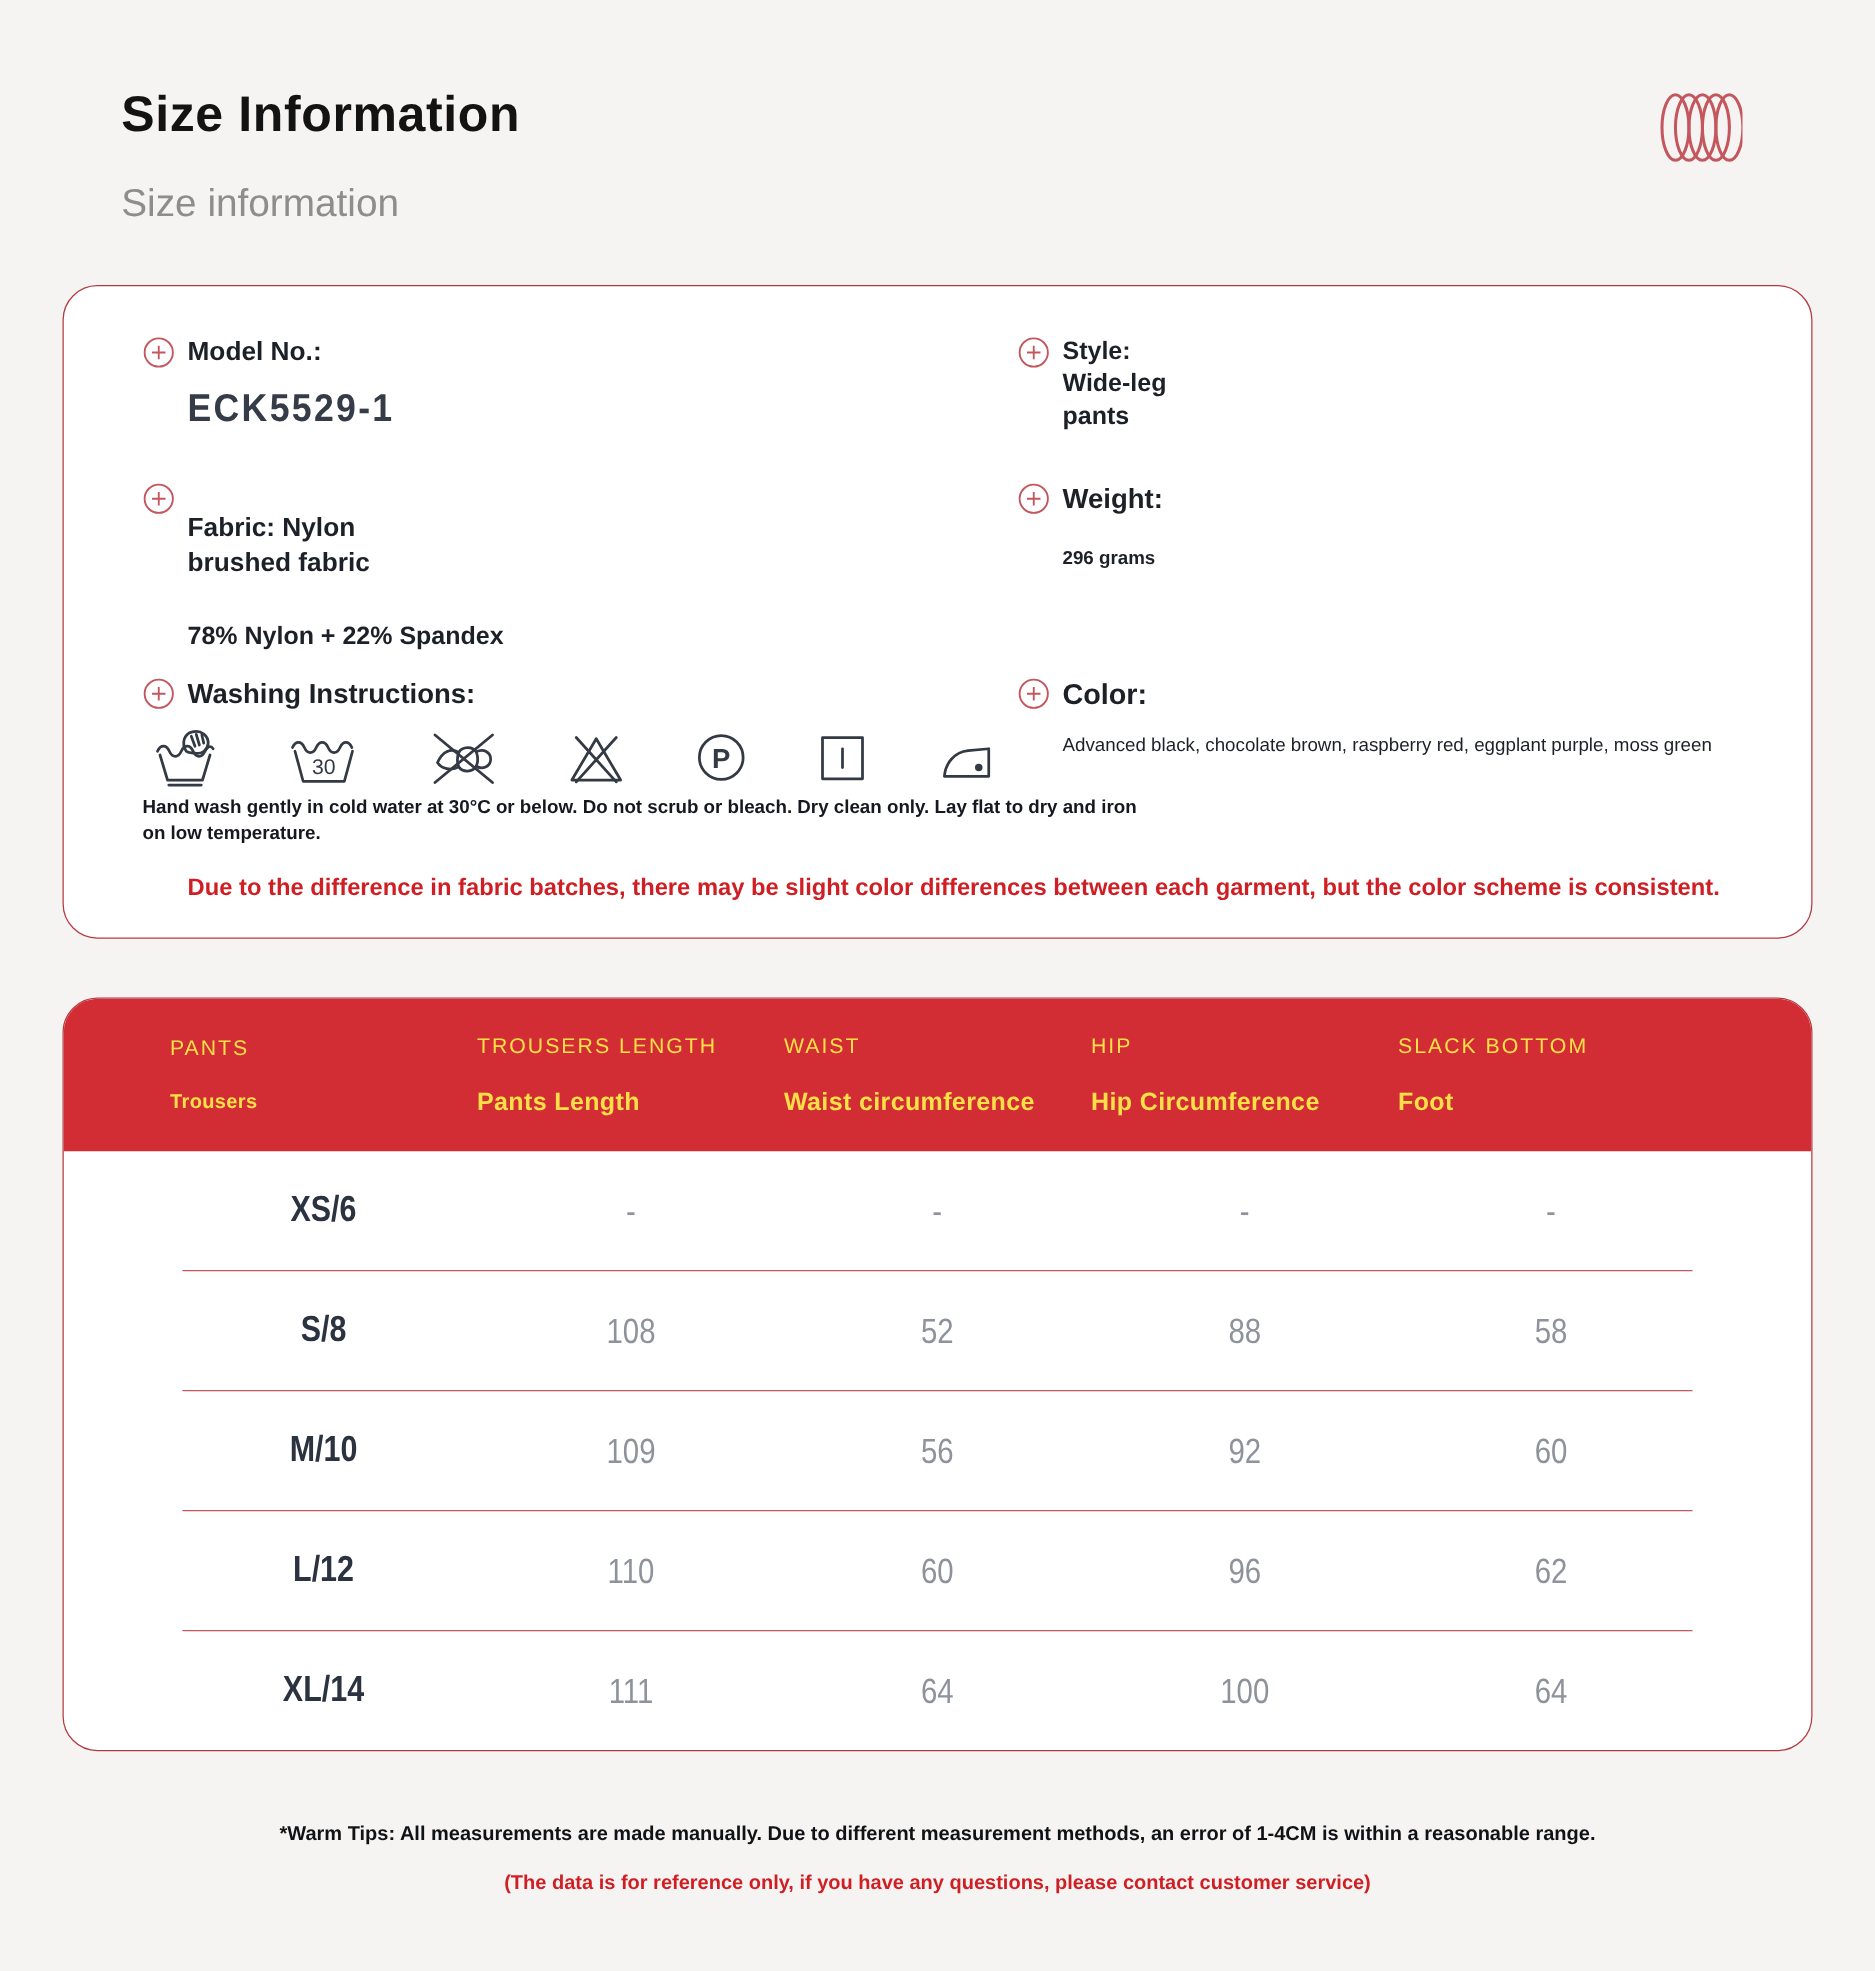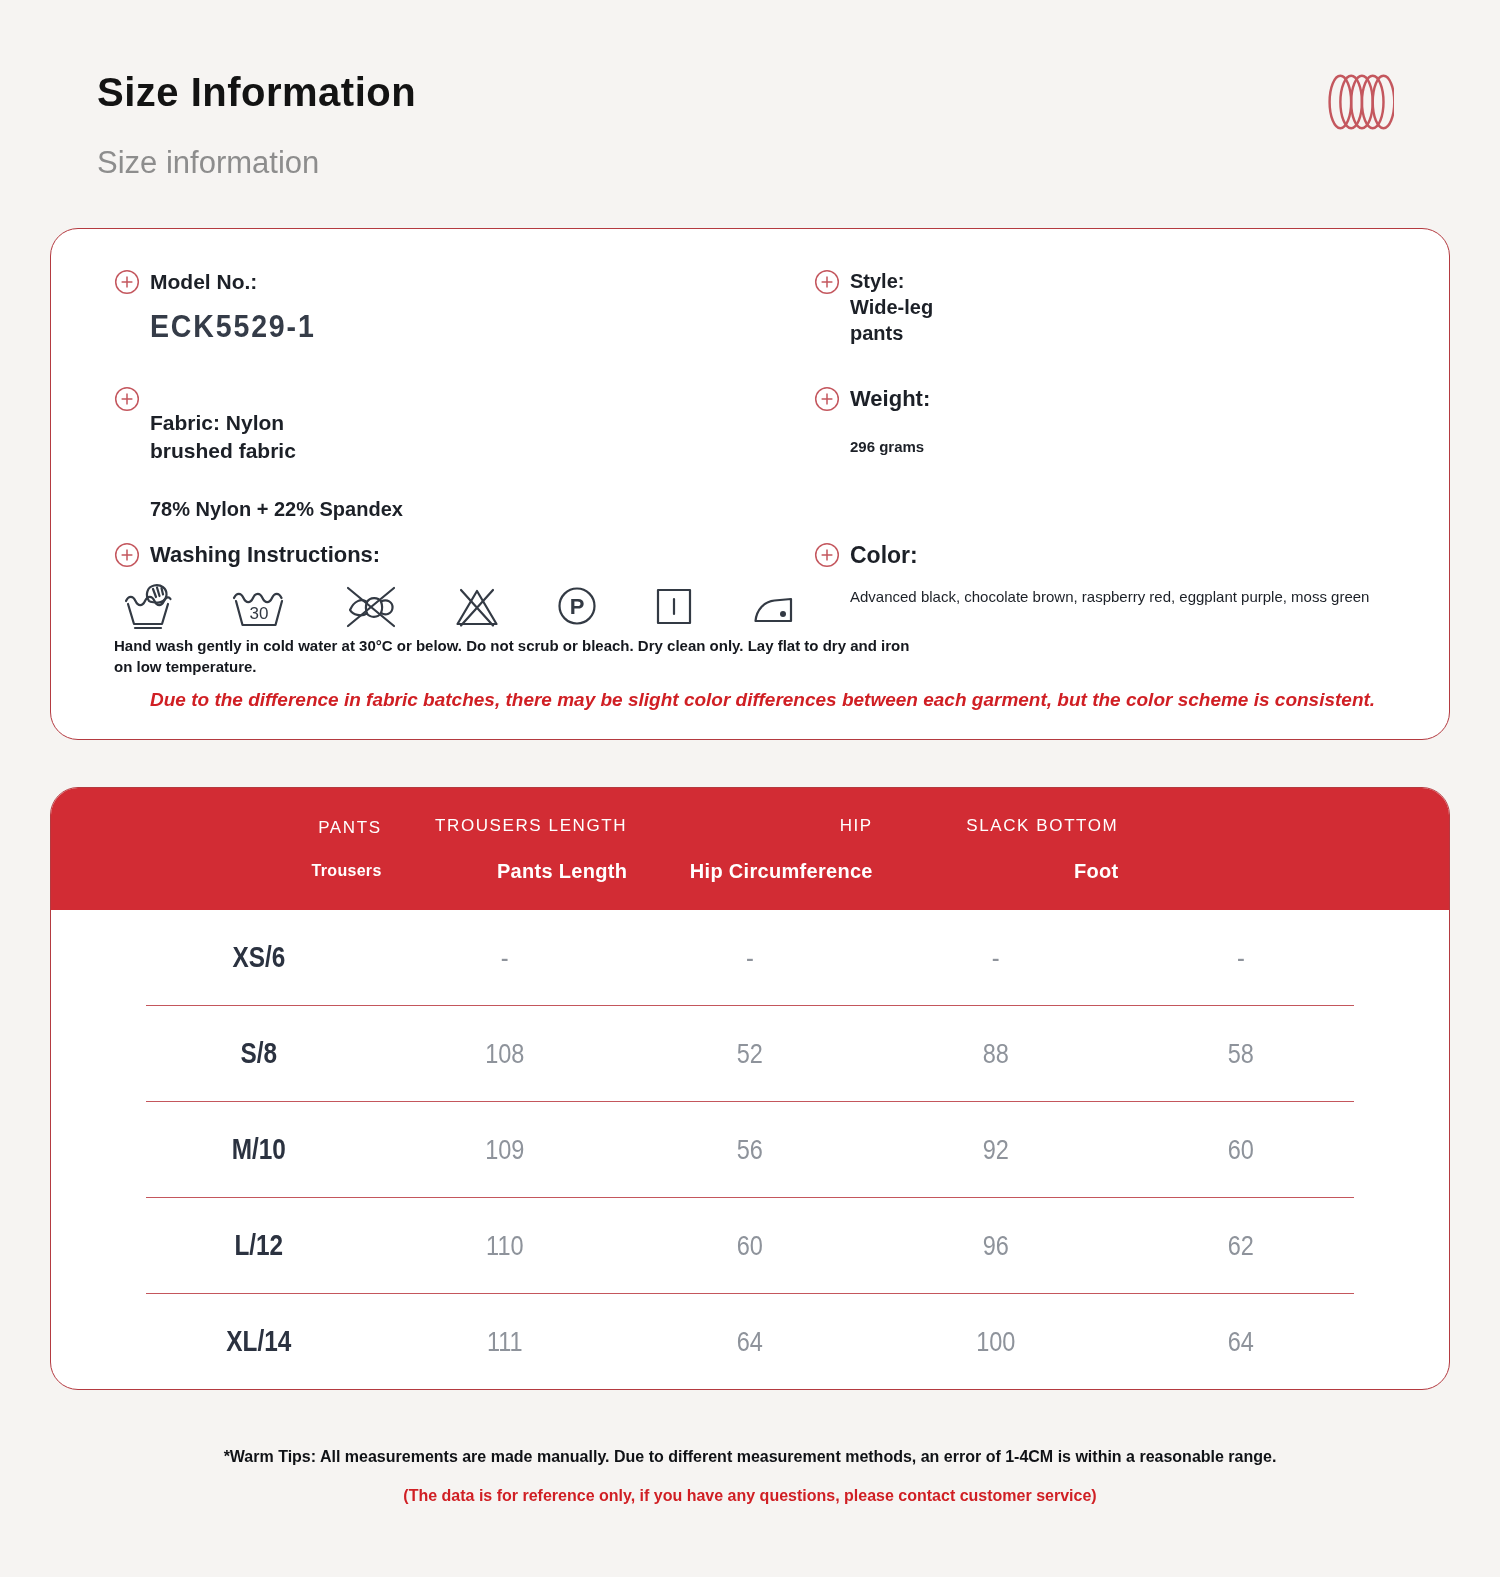--- a/index.html
+++ b/index.html
@@ -36,31 +36,31 @@
   .cond-inline{display:inline-block;transform:scaleX(.92);transform-origin:left center;}
   .fabric-block{margin-bottom:20px;}
   .fabric-label{width:180px;margin-top:24px;}
   .fabric-comp{margin:34px 0 0 36px;font-size:20px;font-weight:bold;}
   .style-value{width:108px;font-size:20px;font-weight:bold;line-height:1.3;}
   .weight-value{margin:24px 0 0 36px;font-size:15px;font-weight:bold;}
   .color-value{margin:16px 0 0 36px;font-size:15px;font-weight:normal;max-width:560px;line-height:1.35;}
   .wash-icons{display:flex;align-items:center;gap:56px;margin:12px 0 0 8px;height:50px;}
   .wash-icons svg{flex:0 0 auto;}
   .wash-caption{margin:4px 0 0 0;width:815px;font-size:15px;font-weight:bold;line-height:1.4;color:#15181e;}
-  .batch-note{grid-column:1 / -1;margin-top:12px;padding-left:36px;font-size:19px;font-weight:bold;color:var(--note-red);font-style:italic;}
+  .batch-note{grid-column:1 / -1;margin-top:23px;padding-left:36px;font-size:19px;font-weight:bold;color:var(--note-red);}
   
   .size-table{
     margin:47px 50px 0;background:var(--panel-bg);
     border:1.5px solid var(--border-red);border-radius:28px;overflow:hidden;
   }
   .thead{
     background:var(--accent-red);height:122px;padding:0 85px;
     display:grid;grid-template-columns:repeat(5,1fr);align-items:center;
   }
-  .hcell{text-align:right;color:#ffffff;}
+  .hcell{text-align:left;color:#fde047;}
   .htop{font-size:17px;letter-spacing:1.6px;font-weight:400;}
   .hbot{margin-top:24px;font-size:20px;font-weight:bold;letter-spacing:.3px;}
   .hcell.first .hbot{font-size:16px;font-weight:600;}
   .trow{display:grid;grid-template-columns:repeat(5,1fr);padding:0 85px;height:95px;align-items:center;text-align:center;}
   .cell.size{font-size:29px;font-weight:bold;color:var(--size-label);}
   .cell.val{font-size:28px;color:var(--muted-text);}
   .cond{transform:scaleX(.84);}
   .rsep{border-top:1.5px solid var(--separator-red);margin:0 95px;}
   
   .tips{margin-top:58px;text-align:center;font-size:16px;font-weight:bold;color:#101216;}
@@ -203,20 +203,24 @@
   <div class="thead">
       <div class="hcell first">
         <div class="htop">PANTS</div>
         <div class="hbot">Trousers</div>
       </div>
       <div class="hcell">
         <div class="htop">TROUSERS LENGTH</div>
         <div class="hbot">Pants Length</div>
       </div>
       <div class="hcell">
+        <div class="htop">WAIST</div>
+        <div class="hbot">Waist circumference</div>
+      </div>
+      <div class="hcell">
         <div class="htop">HIP</div>
         <div class="hbot">Hip Circumference</div>
       </div>
       <div class="hcell">
         <div class="htop">SLACK BOTTOM</div>
         <div class="hbot">Foot</div>
       </div>
     </div>
   <div class="tbody">
       <div class="trow">

